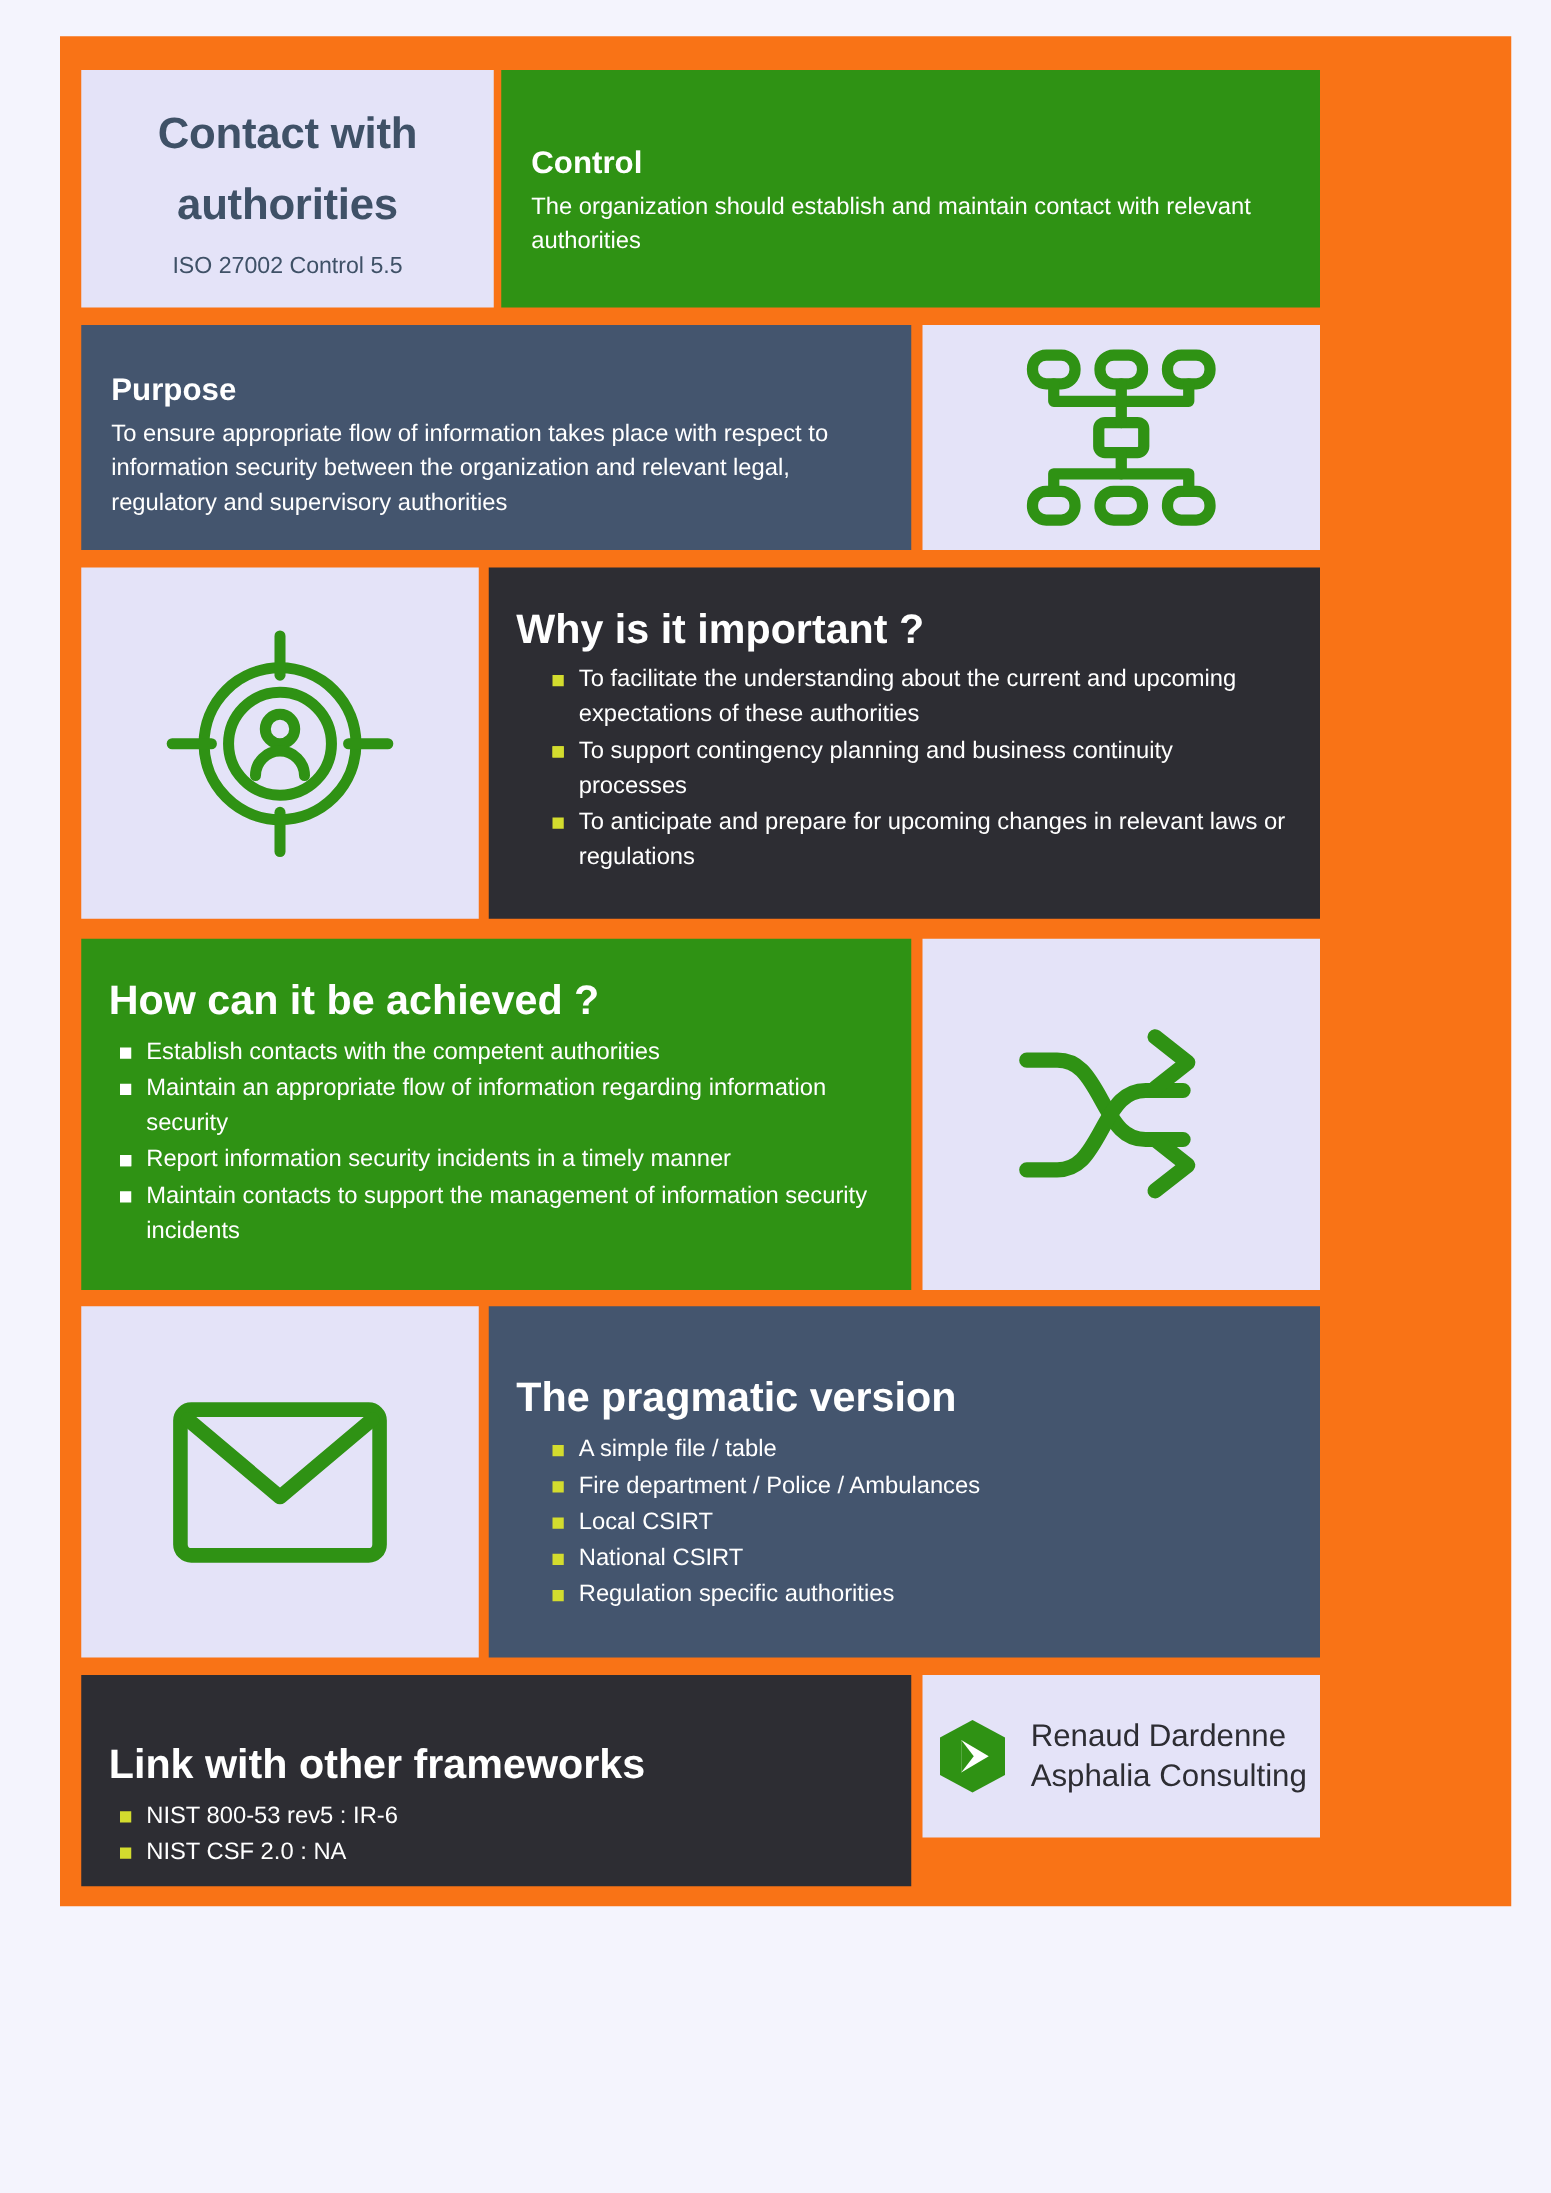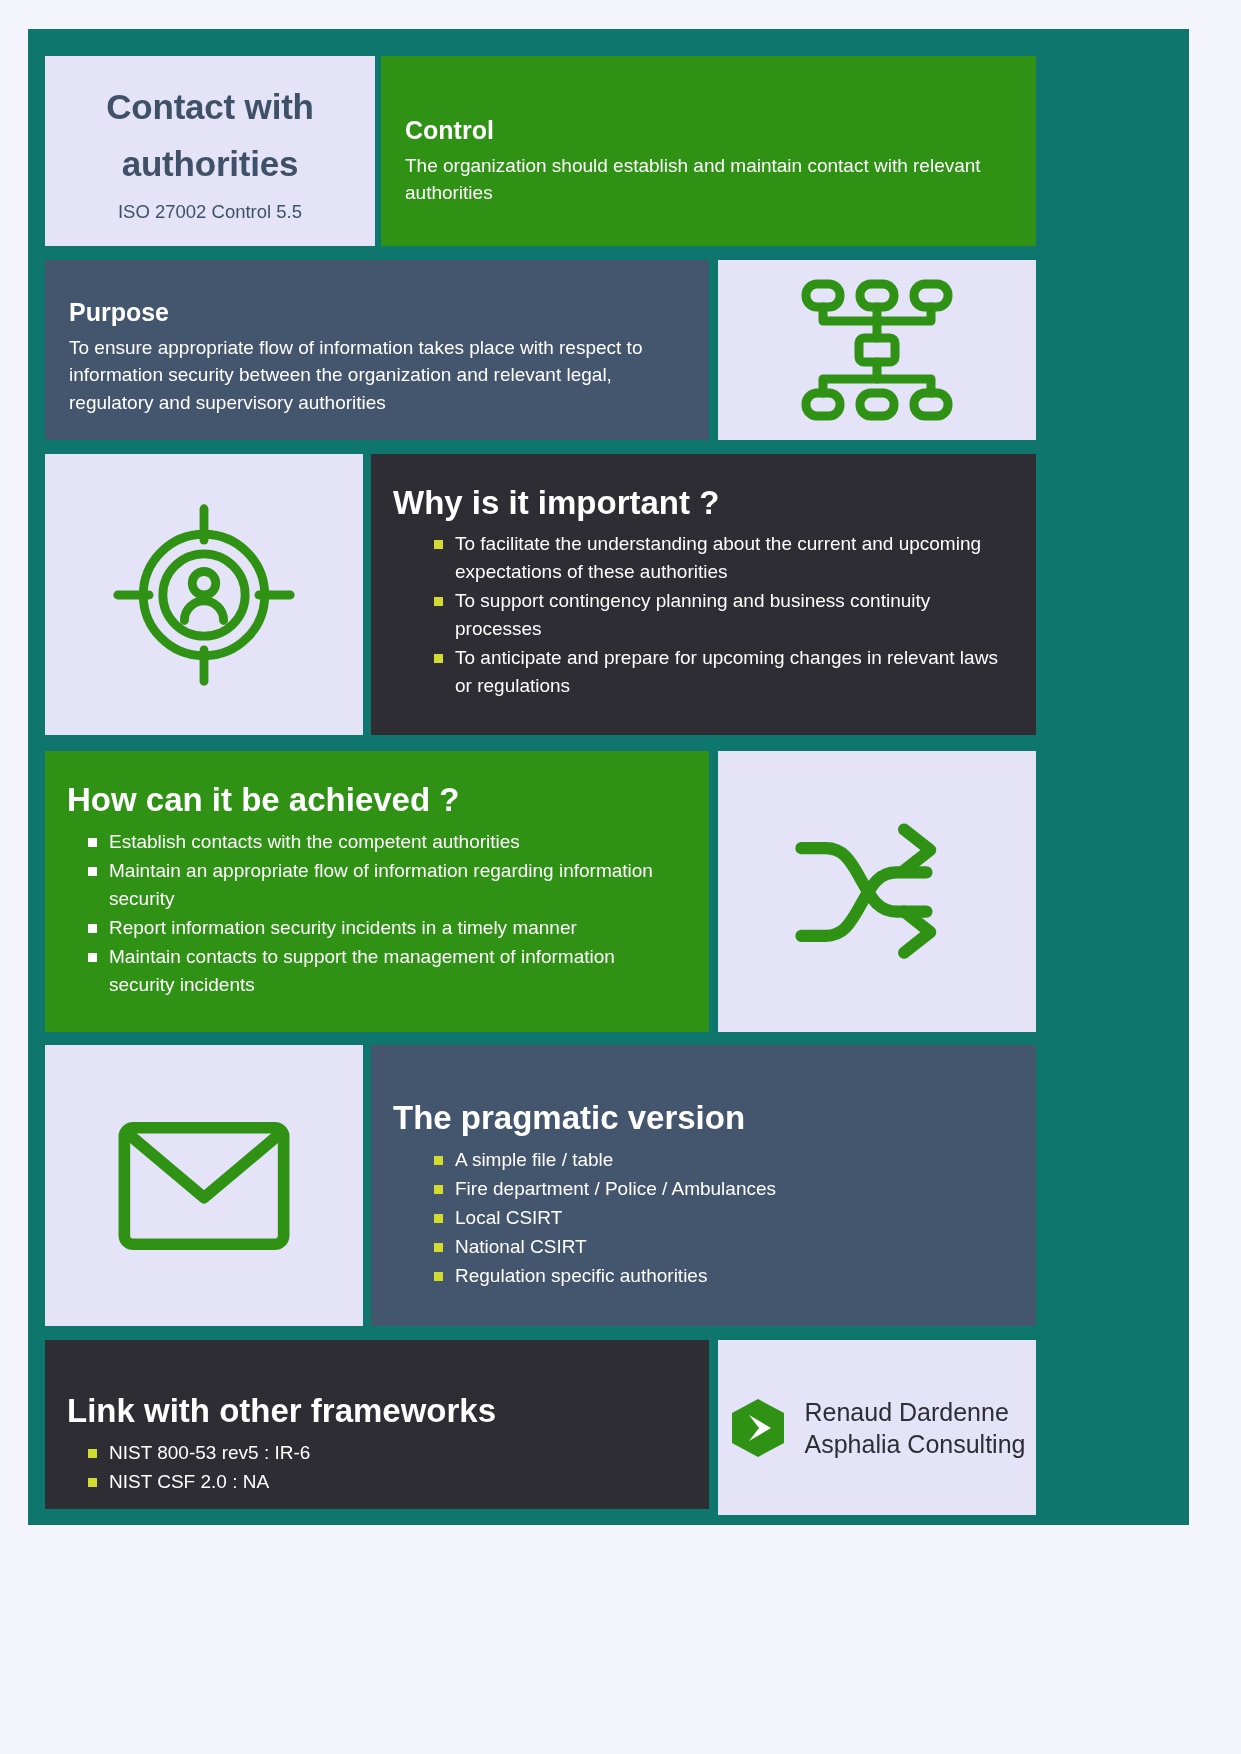--- a/index.html
+++ b/index.html
@@ -3,23 +3,23 @@
 <meta charset="utf-8">
 <style>
   html,body{margin:0;padding:0;}
   body{
     width:1241px;height:1754px;
     background:#f4f4fd;
     font-family:"Liberation Sans", sans-serif;
     -webkit-font-smoothing:antialiased;
   }
   .page{
-    position:absolute;left:28px;top:29px;
+    position:absolute;left:48px;top:29px;
     width:1161px;height:1496px;
-    background:#0f766e;
+    background:#f97316;
   }
   .grid{position:absolute;left:0;top:0;width:1161px;height:1496px;}
   .panel{position:absolute;box-sizing:border-box;}
   .p-lav{background:#e4e3f8;}
   .p-green{background:#2f9214;}
   .p-slate{background:#44556e;}
   .p-dark{background:#2d2d33;}
 
   .title-wrap{
     display:flex;flex-direction:column;align-items:center;justify-content:center;
@@ -31,21 +31,21 @@
   }
   .title-sub{
     color:#3f5167;font-size:18.5px;margin-top:9px;text-align:center;font-weight:normal;
   }
   .h-white{color:#ffffff;font-size:25px;font-weight:bold;margin:0 0 5px 0;line-height:1.3;}
   .h-white.big{font-size:33px;}
   .txt-white{color:#ffffff;font-size:19px;line-height:1.46;font-weight:normal;}
 
   ul.blist{list-style:none;margin:3px 0 0 0;padding:0;}
   ul.blist li{
-    position:relative;padding-left:68px;margin:0 0 1px 16px;
+    position:relative;padding-left:68px;margin:0 0 1px 4px;
     color:#ffffff;font-size:19px;line-height:1.48;
   }
   ul.blist li .sq{
     position:absolute;left:47px;top:10px;width:9px;height:9px;display:block;
   }
   .sq-lime{background:#d3dc2e;}
   .sq-white{background:#ffffff;}
 
   .icon-cell{display:flex;align-items:center;justify-content:center;height:100%;}
 
@@ -193,21 +193,21 @@
     <div class="panel p-dark" style="left:17px;top:1311px;width:664px;height:169px;">
       <div class="fw-inner">
         <div class="h-white big pad-left-22">Link with other frameworks</div>
         <ul class="blist" style="margin-top:6px;">
           <li style="padding-left:48px;"><span class="sq sq-lime" style="left:27px;"></span><span>NIST 800-53 rev5 :  IR-6</span></li>
           <li style="padding-left:48px;"><span class="sq sq-lime" style="left:27px;"></span><span>NIST CSF 2.0 :  NA</span></li>
         </ul>
       </div>
     </div>
 
-    <div class="panel p-lav" style="left:690px;top:1311px;width:318px;height:175px;">
+    <div class="panel p-lav" style="left:690px;top:1311px;width:318px;height:130px;">
       <div class="logo-row">
         <svg width="58" height="62" viewBox="0 0 58 62">
           <polygon points="29,2 55,16 55,46 29,60 3,46 3,16" fill="#2f9214"></polygon>
           <polygon points="20,18 42,31 20,44" fill="#ffffff"></polygon>
           <polygon points="20,18 20,44 30,31" fill="#2f9214"></polygon>
         </svg>
         <div>
           <div class="logo-text">Renaud Dardenne</div>
           <div class="logo-text">Asphalia Consulting</div>
         </div>

